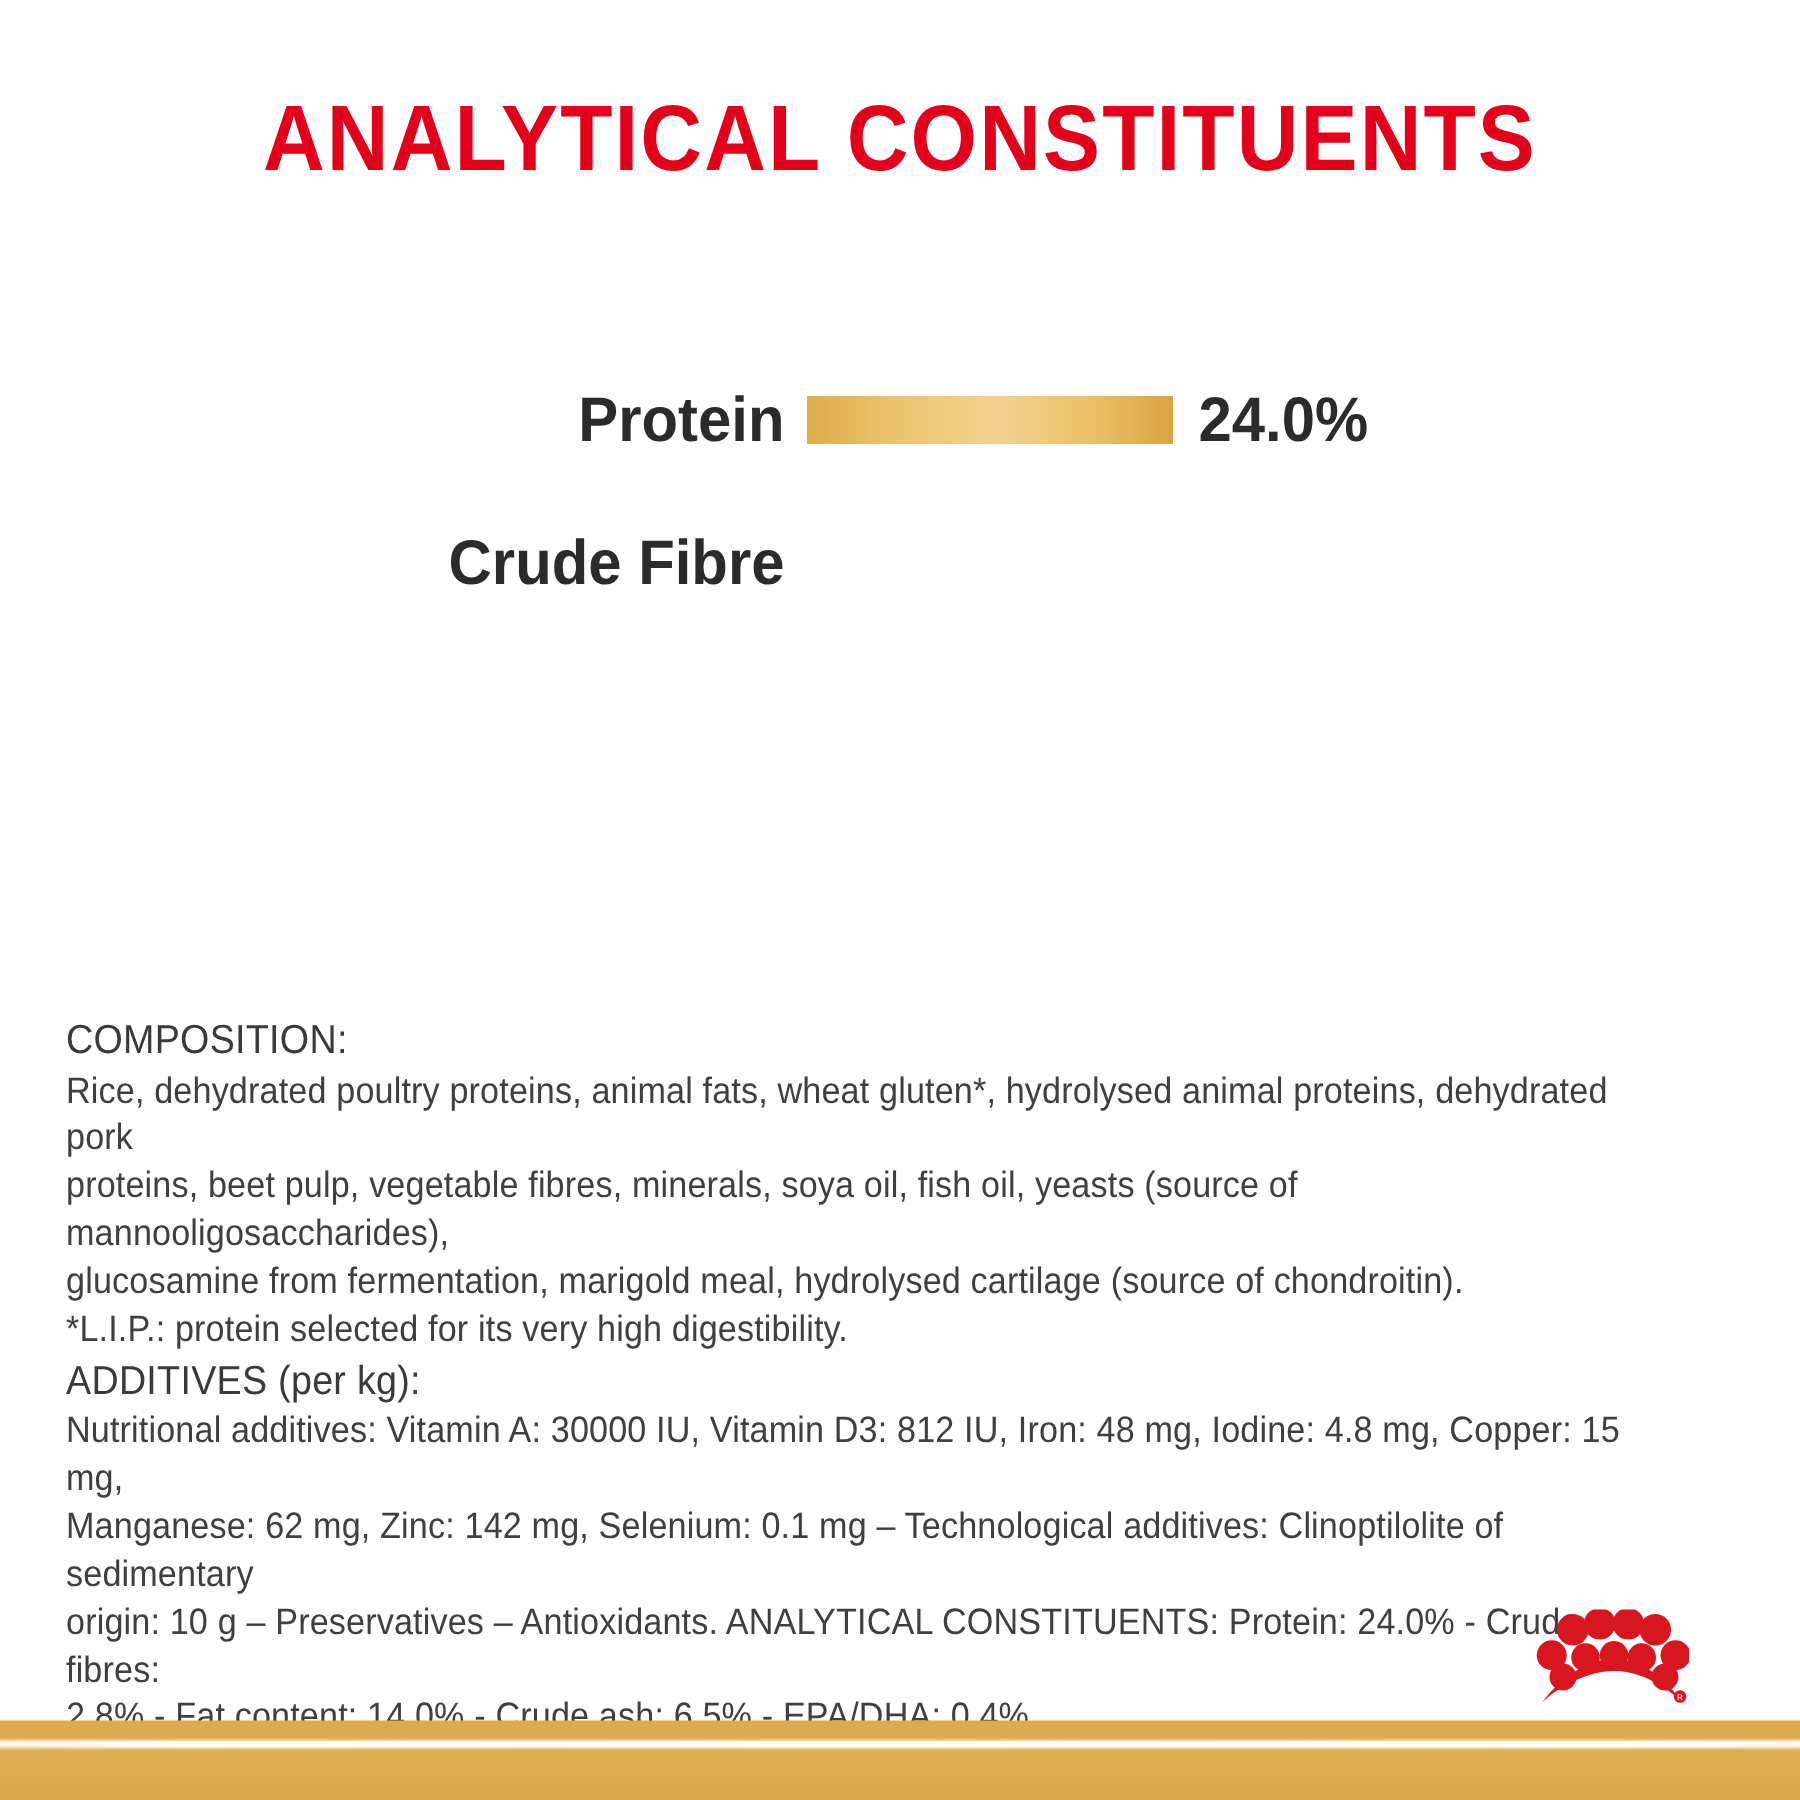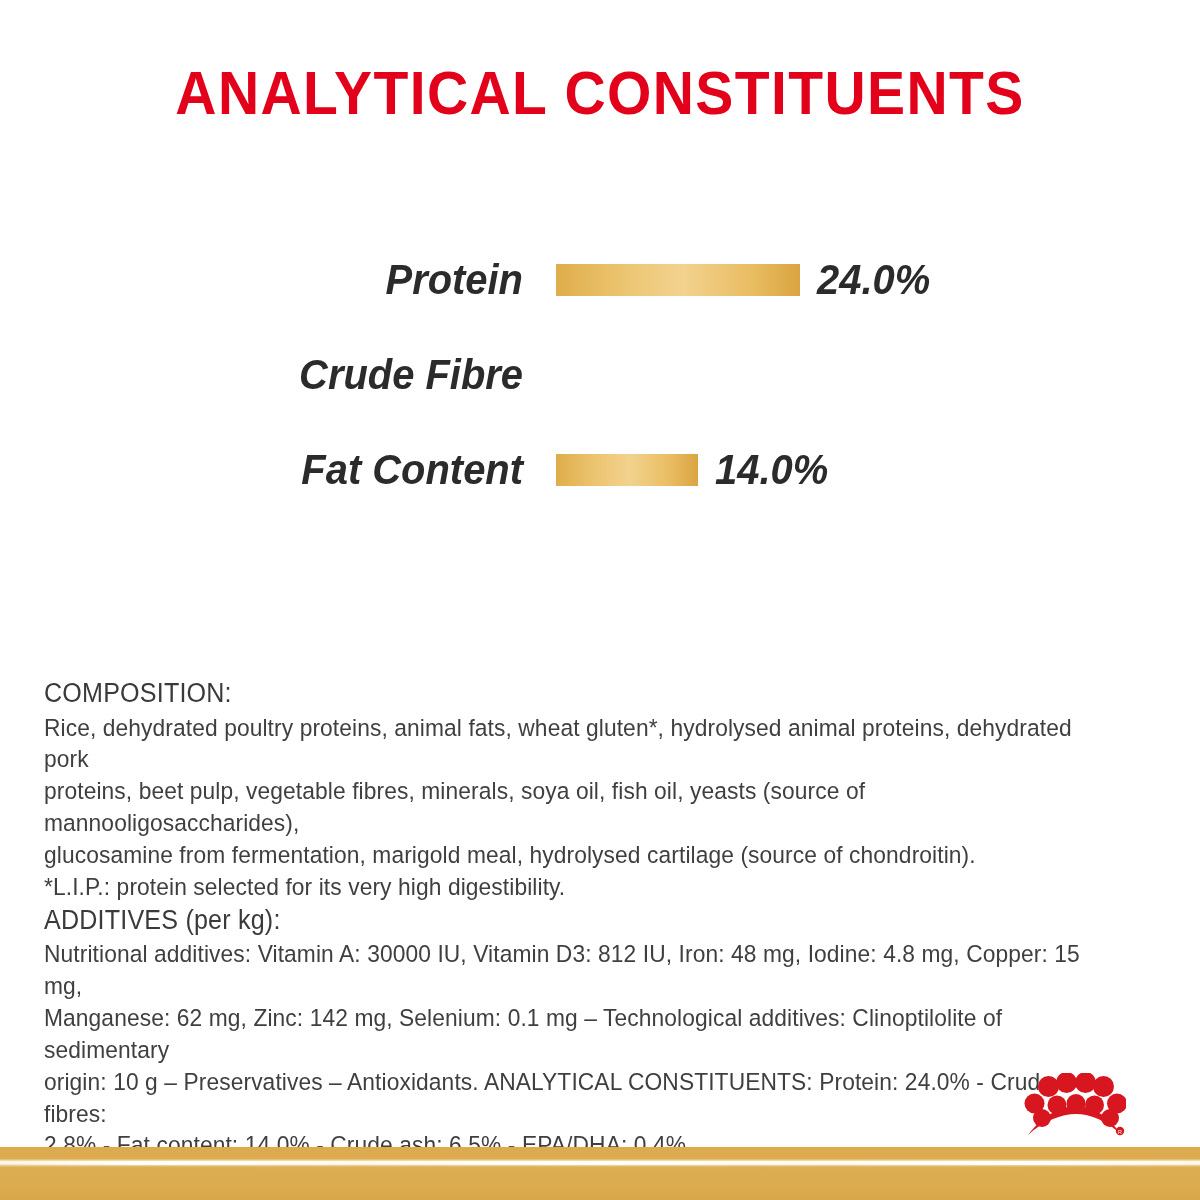--- a/index.html
+++ b/index.html
@@ -44,36 +44,35 @@
   .chart {
     position: absolute;
     top: 232px;
     left: 0;
     width: 1200px;
   }
   .row {
     display: flex;
     align-items: center;
     height: 95px;
-    font-style: italic;
   }
   .row-label {
     width: 523px;
     text-align: right;
     color: #2b2b2b;
     font-family: "Liberation Sans Narrow", "Liberation Sans", sans-serif;
     font-weight: 700;
     font-size: 42px;
     letter-spacing: 0px;
     transform: scaleX(0.95);
     transform-origin: right center;
     white-space: nowrap;
   }
   .row-bar-wrap {
-    margin-left: 33px;
+    margin-left: 15px;
     display: flex;
     align-items: center;
     justify-content: center;
   }
   .bar {
     height: 32px;
     background: linear-gradient(to bottom,
         #e0ae4b 0%,
         #e8bc63 16%,
         #f0ce86 48%,
@@ -184,27 +183,20 @@
       <div class="row-bar-wrap">
         <div class="bar" style="width: 243.6px;"></div>
         <div class="row-value">24.0%</div>
       </div>
     </div>
 
     <div class="row">
       <div class="row-label">Crude Fibre</div>
     </div>
 
-    <div class="row">
-      <div class="row-label">Fat Content</div>
-      <div class="row-bar-wrap">
-        <div class="bar" style="width: 142.1px;"></div>
-        <div class="row-value">14.0%</div>
-      </div>
-    </div>
 
 
   </div>
 
   <div class="textblock">
 
     <p class="sec-heading">COMPOSITION:</p>
 
     <p class="sec-body">Rice, dehydrated poultry proteins, animal fats, wheat gluten*, hydrolysed animal proteins, dehydrated pork</p>
     <p class="sec-body">proteins, beet pulp, vegetable fibres, minerals, soya oil, fish oil, yeasts (source of mannooligosaccharides),</p>

